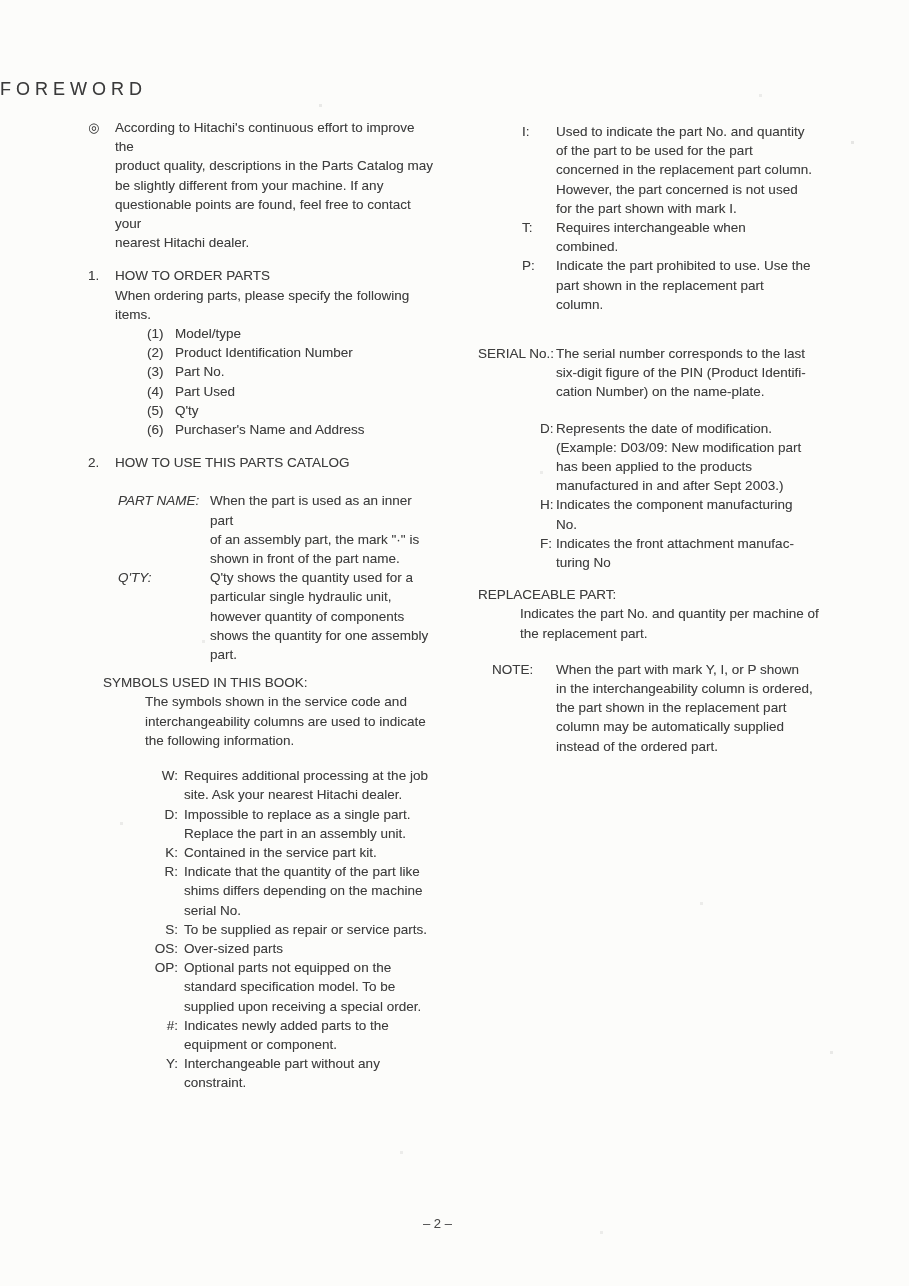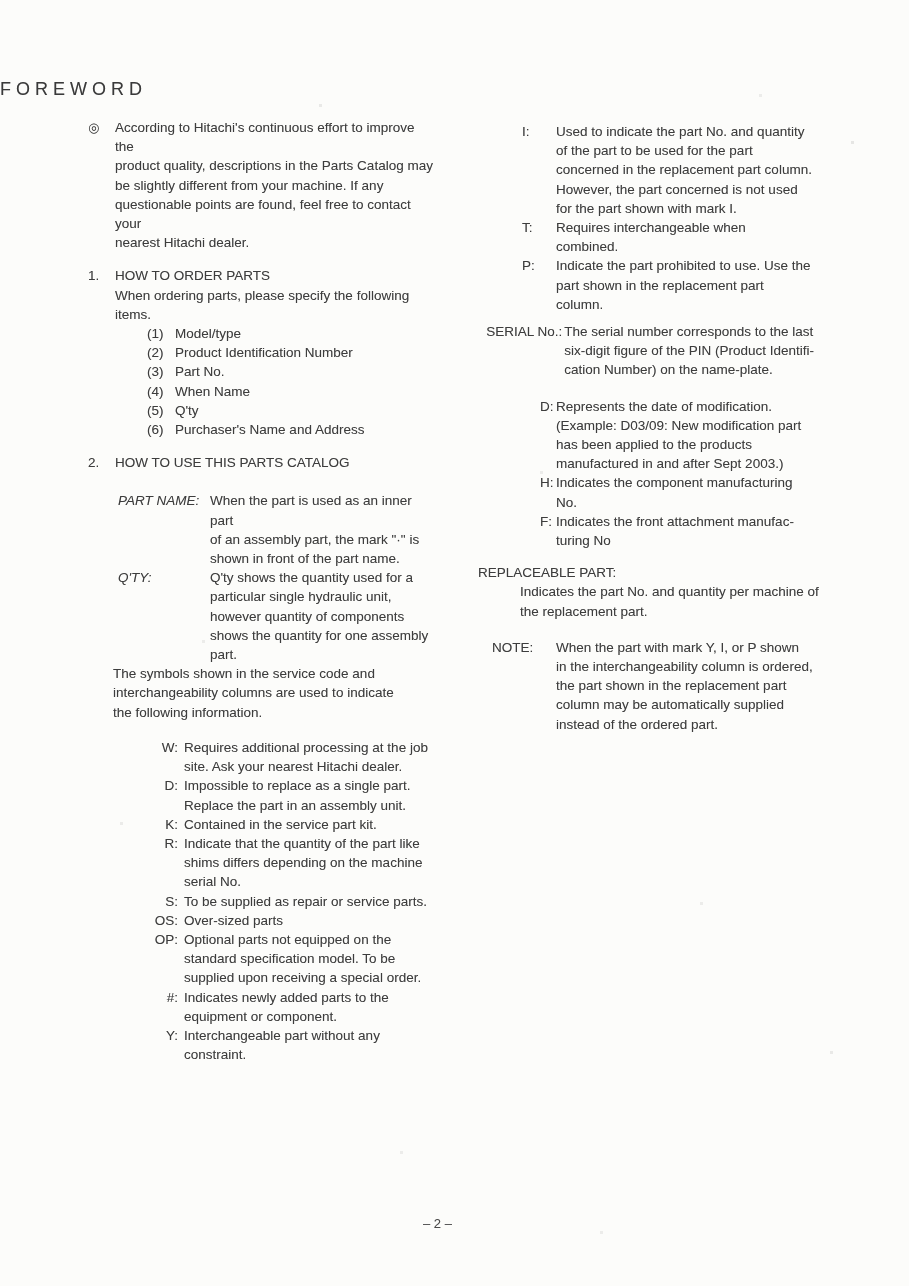--- a/index.html
+++ b/index.html
@@ -55,36 +55,36 @@
   .d2 { }
   .d2 .lbl { margin-left: 30px; width: 92px; font-style: italic; }
   .sym .lbl {
     margin-left: 54px;
     width: 42px;
     text-align: right;
     padding-right: 6px;
     box-sizing: border-box;
   }
   .symbols-heading { margin-left: 15px; }
-  .symbols-intro { margin-left: 25px; width: 300px; }
+  .symbols-intro { margin-left: 57px; width: 300px; }
 
   
   .itp .lbl { margin-left: 44px; width: 34px; }
   .ser .lbl { width: 78px; }
   .dhf .lbl { margin-left: 62px; width: 16px; }
   .note .lbl { margin-left: 14px; width: 64px; }
   .repl-body { margin-left: 42px; width: 305px; }
 
   
   .mt-sect1 { margin-top: 14px; }
   .mt-sect2 { margin-top: 14px; }
   .mt-defs2 { margin-top: 19px; }
   .mt-symheading { margin-top: 9px; }
   .mt-symdefs { margin-top: 16px; }
-  .mt-serial { margin-top: 8px; justify-content: flex-end; }
+  .mt-serial { margin-top: 30px; }
   .mt-dhf { margin-top: 17px; }
   .mt-repl { margin-top: 13px; }
   .mt-note { margin-top: 17px; }
 
   .footer-page-num {
     position: absolute;
     top: 1214px;
     left: 0;
     width: 100%;
     text-align: center;
@@ -145,21 +145,21 @@
           <div class="row oli">
             <span class="num">(2)</span>
             <div class="txt">Product Identification Number</div>
           </div>
           <div class="row oli">
             <span class="num">(3)</span>
             <div class="txt">Part No.</div>
           </div>
           <div class="row oli">
             <span class="num">(4)</span>
-            <div class="txt">When Name</div>
+            <div class="txt">Part Used</div>
           </div>
           <div class="row oli">
             <span class="num">(5)</span>
             <div class="txt">Q'ty</div>
           </div>
           <div class="row oli">
             <span class="num">(6)</span>
             <div class="txt">Purchaser's Name and Address</div>
           </div>
         </div>
@@ -183,20 +183,21 @@
       <div class="row d2">
         <span class="lbl">Q'TY:</span>
         <div class="txt">Q'ty shows the quantity used for a
 particular single hydraulic unit,
 however quantity of components
 shows the quantity for one assembly
 part.</div>
       </div>
     </div>
 
+    <div class="symbols-heading mt-symheading">SYMBOLS USED IN THIS BOOK:</div>
     <div class="symbols-intro txt">The symbols shown in the service code and
 interchangeability columns are used to indicate
 the following information.</div>
 
     <div class="mt-symdefs">
       <div class="row sym">
         <span class="lbl">W:</span>
         <div class="txt">Requires additional processing at the job
 site. Ask your nearest Hitachi dealer.</div>
       </div>

